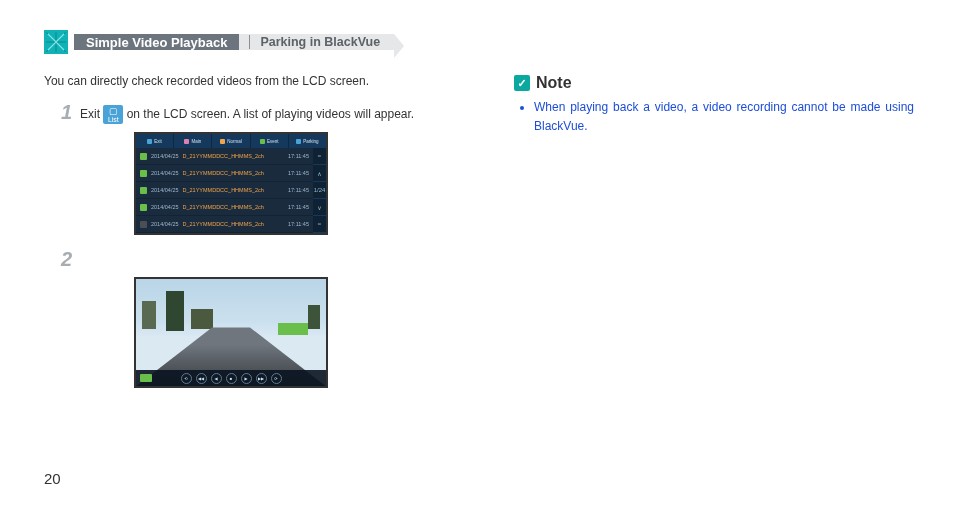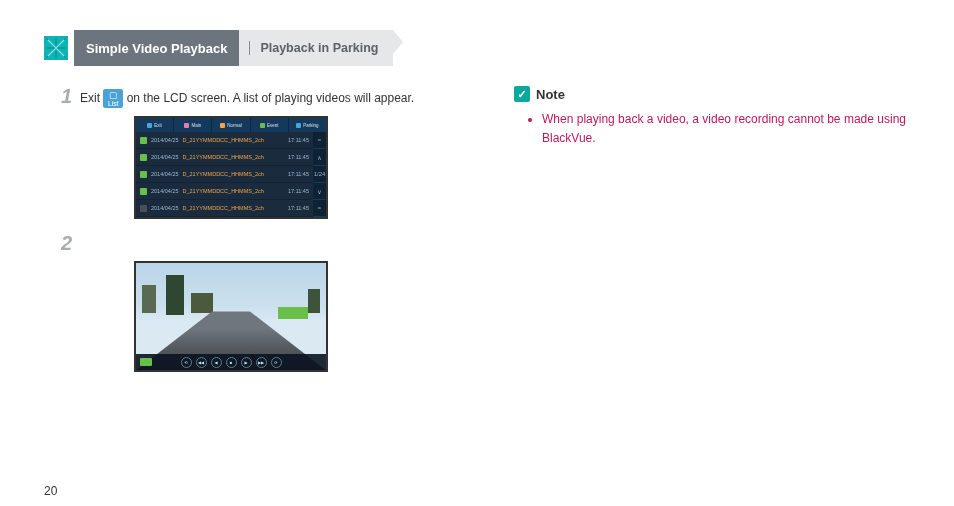--- a/index.html
+++ b/index.html
@@ -30,21 +30,21 @@
     width: 24px;
     height: 24px;
     background: #10b2b6;
     position: relative;
     margin-right: 6px;
   }
   .logo svg { display: block; }
   .title-block {
     display: flex;
     align-items: stretch;
-    height: 36px;
+    height: 16px;
     position: relative;
   }
   .title-main {
     background: #6c757d;
     color: #fff;
     font-weight: bold;
     font-size: 13px;
     padding: 0 12px;
     display: flex;
     align-items: center;
@@ -216,56 +216,57 @@
   }
   .note-head {
     display:flex; align-items:center; gap:6px;
     margin-bottom: 6px;
   }
   .note-check {
     width:16px; height:16px; background:#0aa89e;
     color:#fff; display:flex; align-items:center; justify-content:center;
     font-size:11px; font-weight:bold; border-radius:2px;
   }
-  .note-label { font-weight:bold; color:#333; font-size:13px; }
+  .note-label { font-weight:bold; color:#333; font-size:16px; }
   .note-list {
-    margin:8px; padding:0 0 0 20px;
-    font-size:12px; color:#be185d; line-height:1.6;
+    margin:0; padding:0 0 0 20px;
+    font-size:12px; color:#1d4ed8; line-height:1.6;
     text-align: justify;
   }
   .page-num {
     position:absolute;
-    left:44px; bottom:8px;
-    font-size:12px; color:#333;
+    left:44px; bottom:19px;
+    font-size:15px; color:#333;
   }
 </style>
 </head>
 <body>
 
 <div class="page">
   <div class="header">
     <div class="logo">
       <svg width="24" height="24" viewBox="0 0 24 24">
         <rect width="24" height="24" fill="#10b2b6"></rect>
         <path d="M2 2 L22 22 M22 2 L2 22 M2 12 L22 12 M12 2 L12 22" stroke="#0a8a8e" stroke-width="1" fill="none"></path>
         <path d="M4 4 L12 12 L20 4 M4 20 L12 12 L20 20" stroke="#7fe6e9" stroke-width="1.2" fill="none"></path>
       </svg>
     </div>
     <div class="title-block">
       <div class="title-main">Simple Video Playback</div>
       <div class="title-sub-wrap">
         <div class="title-sep"></div>
-        <div class="title-sub">Playback in Parking</div>
+        <div class="title-sub">Parking in BlackVue</div>
       </div>
       <div class="title-arrow"></div>
     </div>
   </div>
 
   <div class="columns">
     <div class="col">
+      <p class="intro">You can directly check recorded videos from the LCD screen.</p>
 
       <div class="step">
         <div class="step-num">1</div>
         <div class="step-text">
           <span>Exit </span><span class="inline-btn">List</span><span> on the LCD screen. A list of playing videos will appear.</span>
         </div>
       </div>
 
       <div class="screenshot ss1">
         <div class="ss1-tabs">

